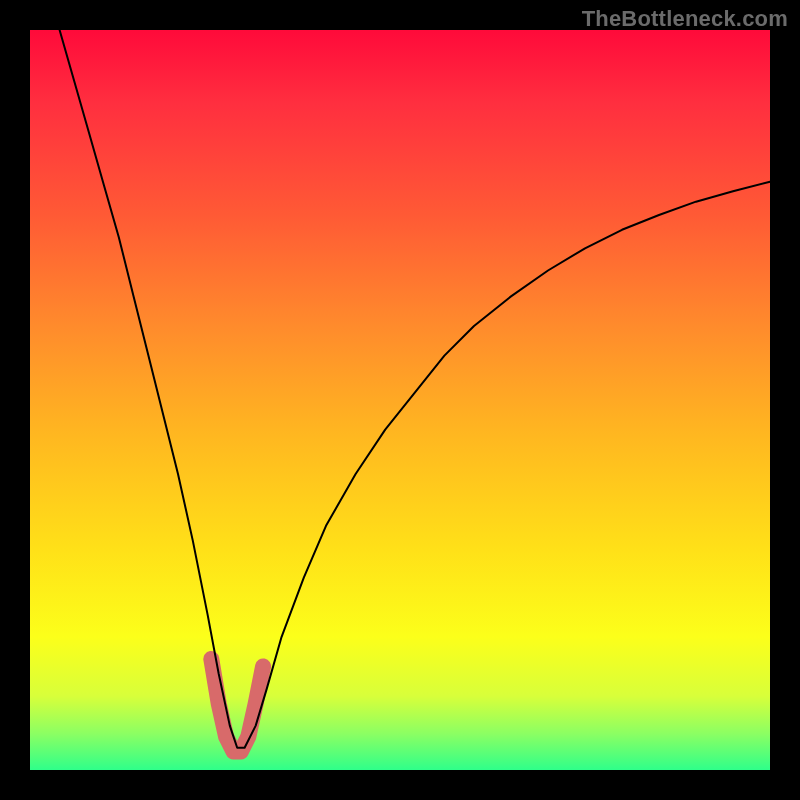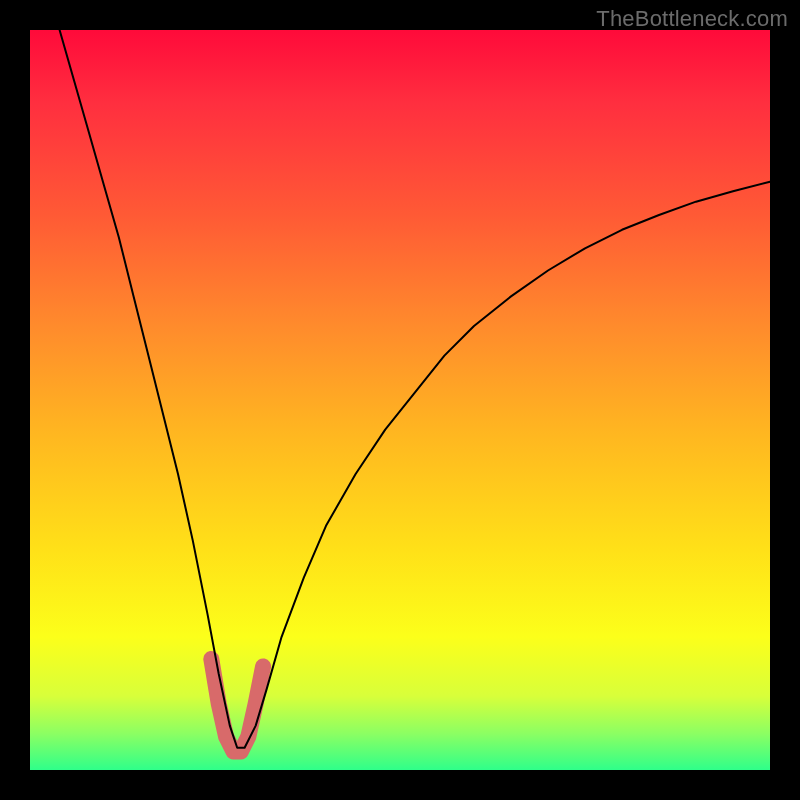--- a/index.html
+++ b/index.html
@@ -27,21 +27,21 @@
       #d8ff3a 90%,
       #8dff62 95%,
       #2fff8a 100%);
   }
   .watermark {
     position: absolute;
     top: 6px;
     right: 12px;
     font-family: Arial, Helvetica, sans-serif;
     font-size: 22px;
-    font-weight: 400;
+    font-weight: 700;
     color: #6b6b6b;
     letter-spacing: 0.2px;
     user-select: none;
   }
   svg.curve {
     position: absolute;
     left: 0;
     top: 0;
     width: 740px;
     height: 740px;

